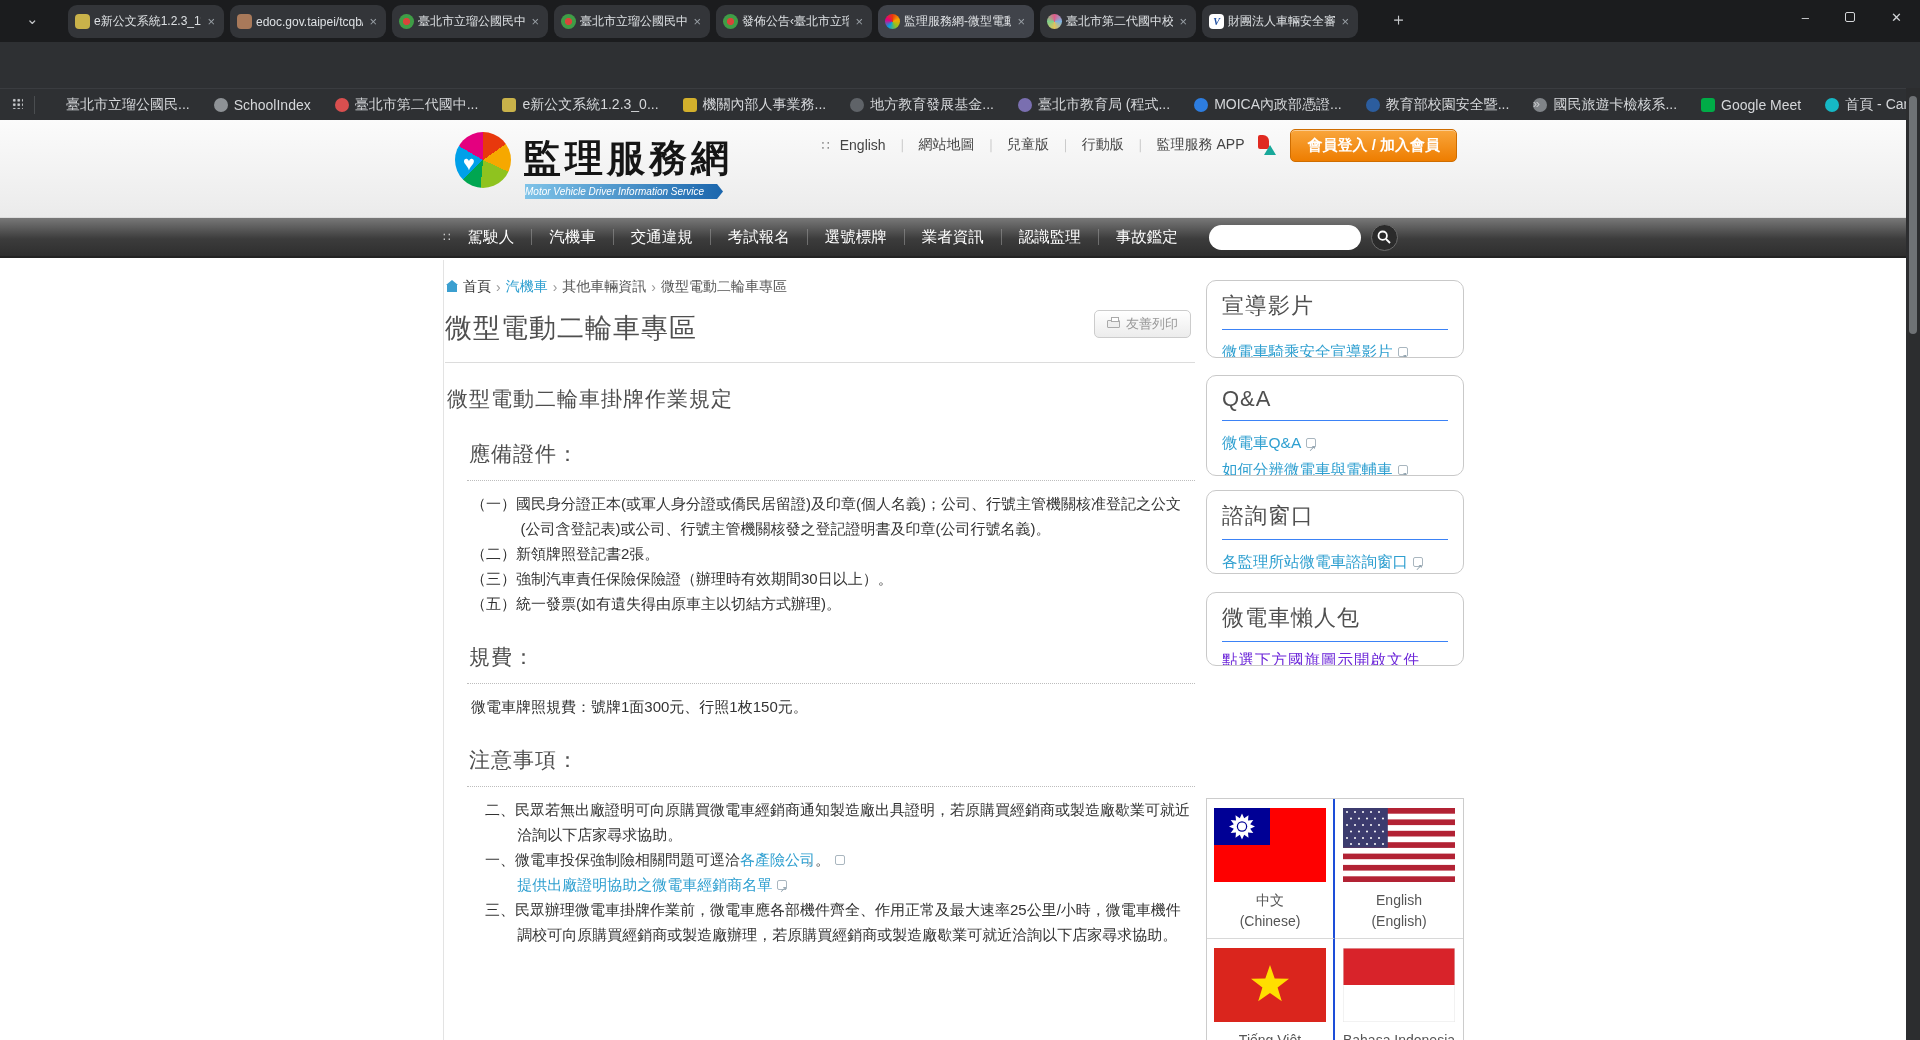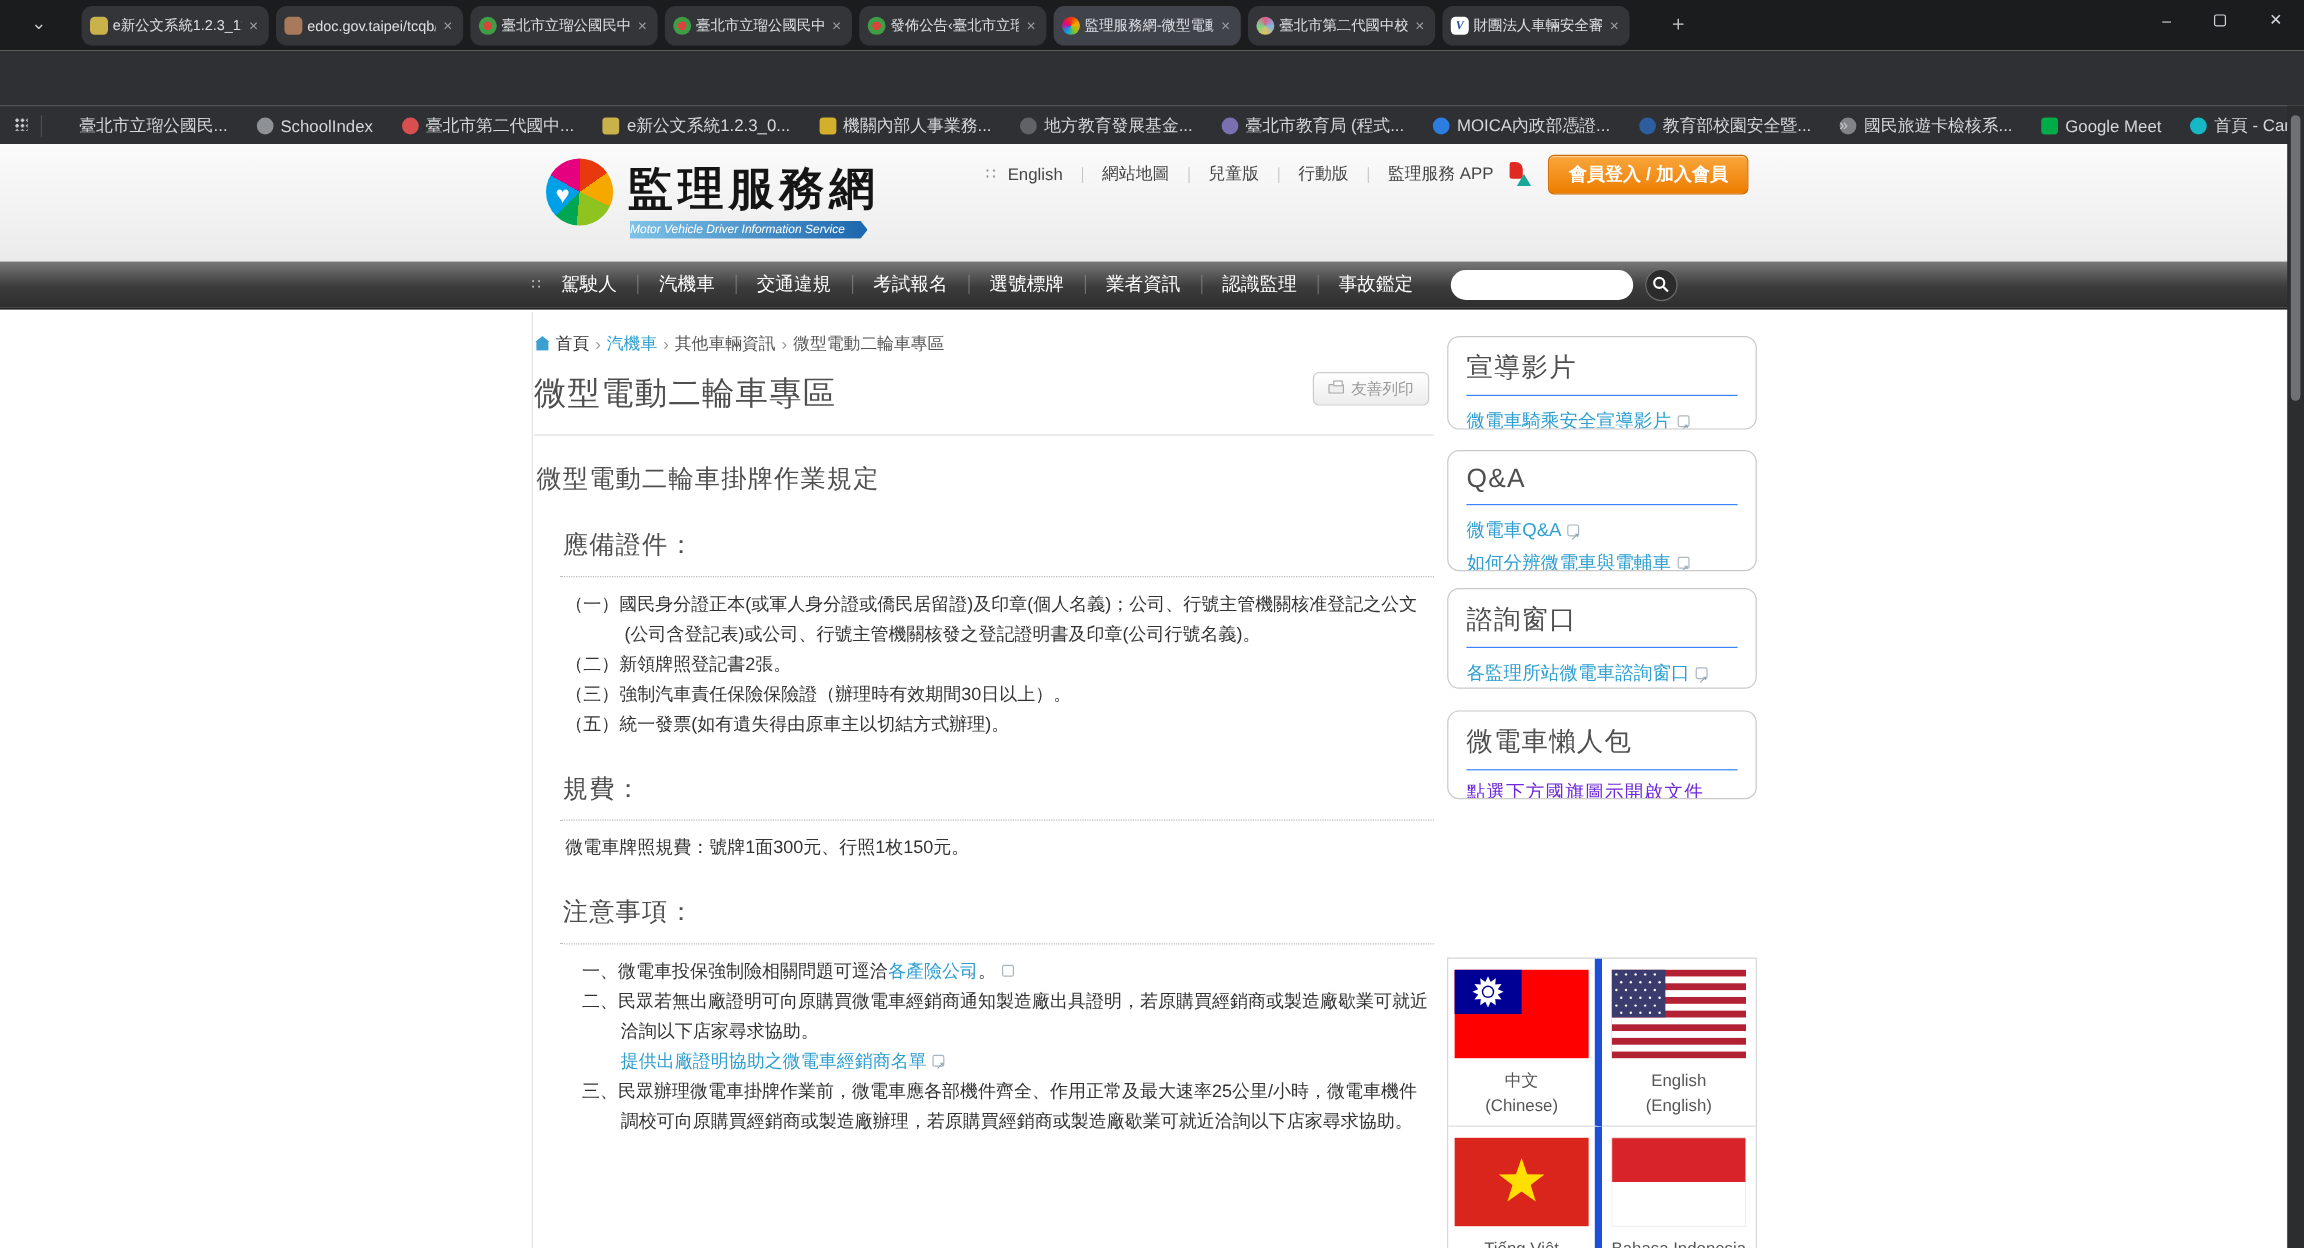--- a/index.html
+++ b/index.html
@@ -121,21 +121,21 @@
   
   .sidebar { position:absolute; left:1206px; top:140px; width:258px; }
   .sbox { position:absolute; left:0; width:258px; border:1px solid #c9c9c9; border-radius:10px;
     background:#fff; padding:10px 15px 10px; overflow:hidden; }
   .sbox h4 { font-size:22px; color:#4f4f4f; font-weight:normal; border-bottom:1px solid #3b82f6;
     padding-bottom:8px; margin-bottom:8px; letter-spacing:1px; }
   .slink { display:block; font-size:15.5px; color:#2e9fd0; line-height:27px; text-decoration:none; white-space:nowrap; }
   .sbody-txt { font-size:15.5px; color:#6d28d9; letter-spacing:1px; }
   .flaggrid { position:absolute; left:0; top:538px; width:258px; border:1px solid #ccc;
     display:grid; grid-template-columns:128px 128px; background:#fff; }
-  .fcell { height:140px; border-right:6px solid #1d4ed8; border-bottom:1px solid #d8d8d8;
+  .fcell { height:140px; border-right:2px solid #1d4ed8; border-bottom:1px solid #d8d8d8;
     text-align:center; padding-top:9px; background:#fff; }
   .fcell:nth-child(2n) { border-right:none; }
   .fcell svg { display:block; margin:0 auto; }
   .flabel { margin-top:8px; font-size:14px; color:#555; line-height:21px; }
 
   
   .scrolltrack { position:absolute; right:0; top:88px; width:14px; height:952px; background:#2c2d2f; }
   .scrollthumb { position:absolute; left:3px; top:8px; width:8px; height:238px; background:#6f7275; border-radius:5px; }
 </style>
 </head>
@@ -365,22 +365,22 @@
 
 
     <div class="sec">
       <h3>規費：</h3>
       <div class="secbody">微電車牌照規費：號牌1面300元、行照1枚150元。</div>
     </div>
 
     <div class="sec">
       <h3>注意事項：</h3>
       <div class="secbody notesbody">
+        <div class="note">二、民眾若無出廠證明可向原購買微電車經銷商通知製造廠出具證明，若原購買經銷商或製造廠歇業可就近洽詢以下店家尋求協助。</div>
         <div class="note"><span>一、微電車投保強制險相關問題可逕洽</span><a class="cl">各產險公司</a><span>。</span><span class="ext"></span></div>
-        <div class="note">二、民眾若無出廠證明可向原購買微電車經銷商通知製造廠出具證明，若原購買經銷商或製造廠歇業可就近洽詢以下店家尋求協助。</div>
         <div class="notelink"><a class="cl">提供出廠證明協助之微電車經銷商名單</a><span class="ext"></span></div>
         <div class="note">三、民眾辦理微電車掛牌作業前，微電車應各部機件齊全、作用正常及最大速率25公里/小時，微電車機件調校可向原購買經銷商或製造廠辦理，若原購買經銷商或製造廠歇業可就近洽詢以下店家尋求協助。</div>
 
       </div>
     </div>
   </div>
 
   <div class="sidebar">
     <div class="sbox" style="top:20px;height:78px">
       <h4>宣導影片</h4>

